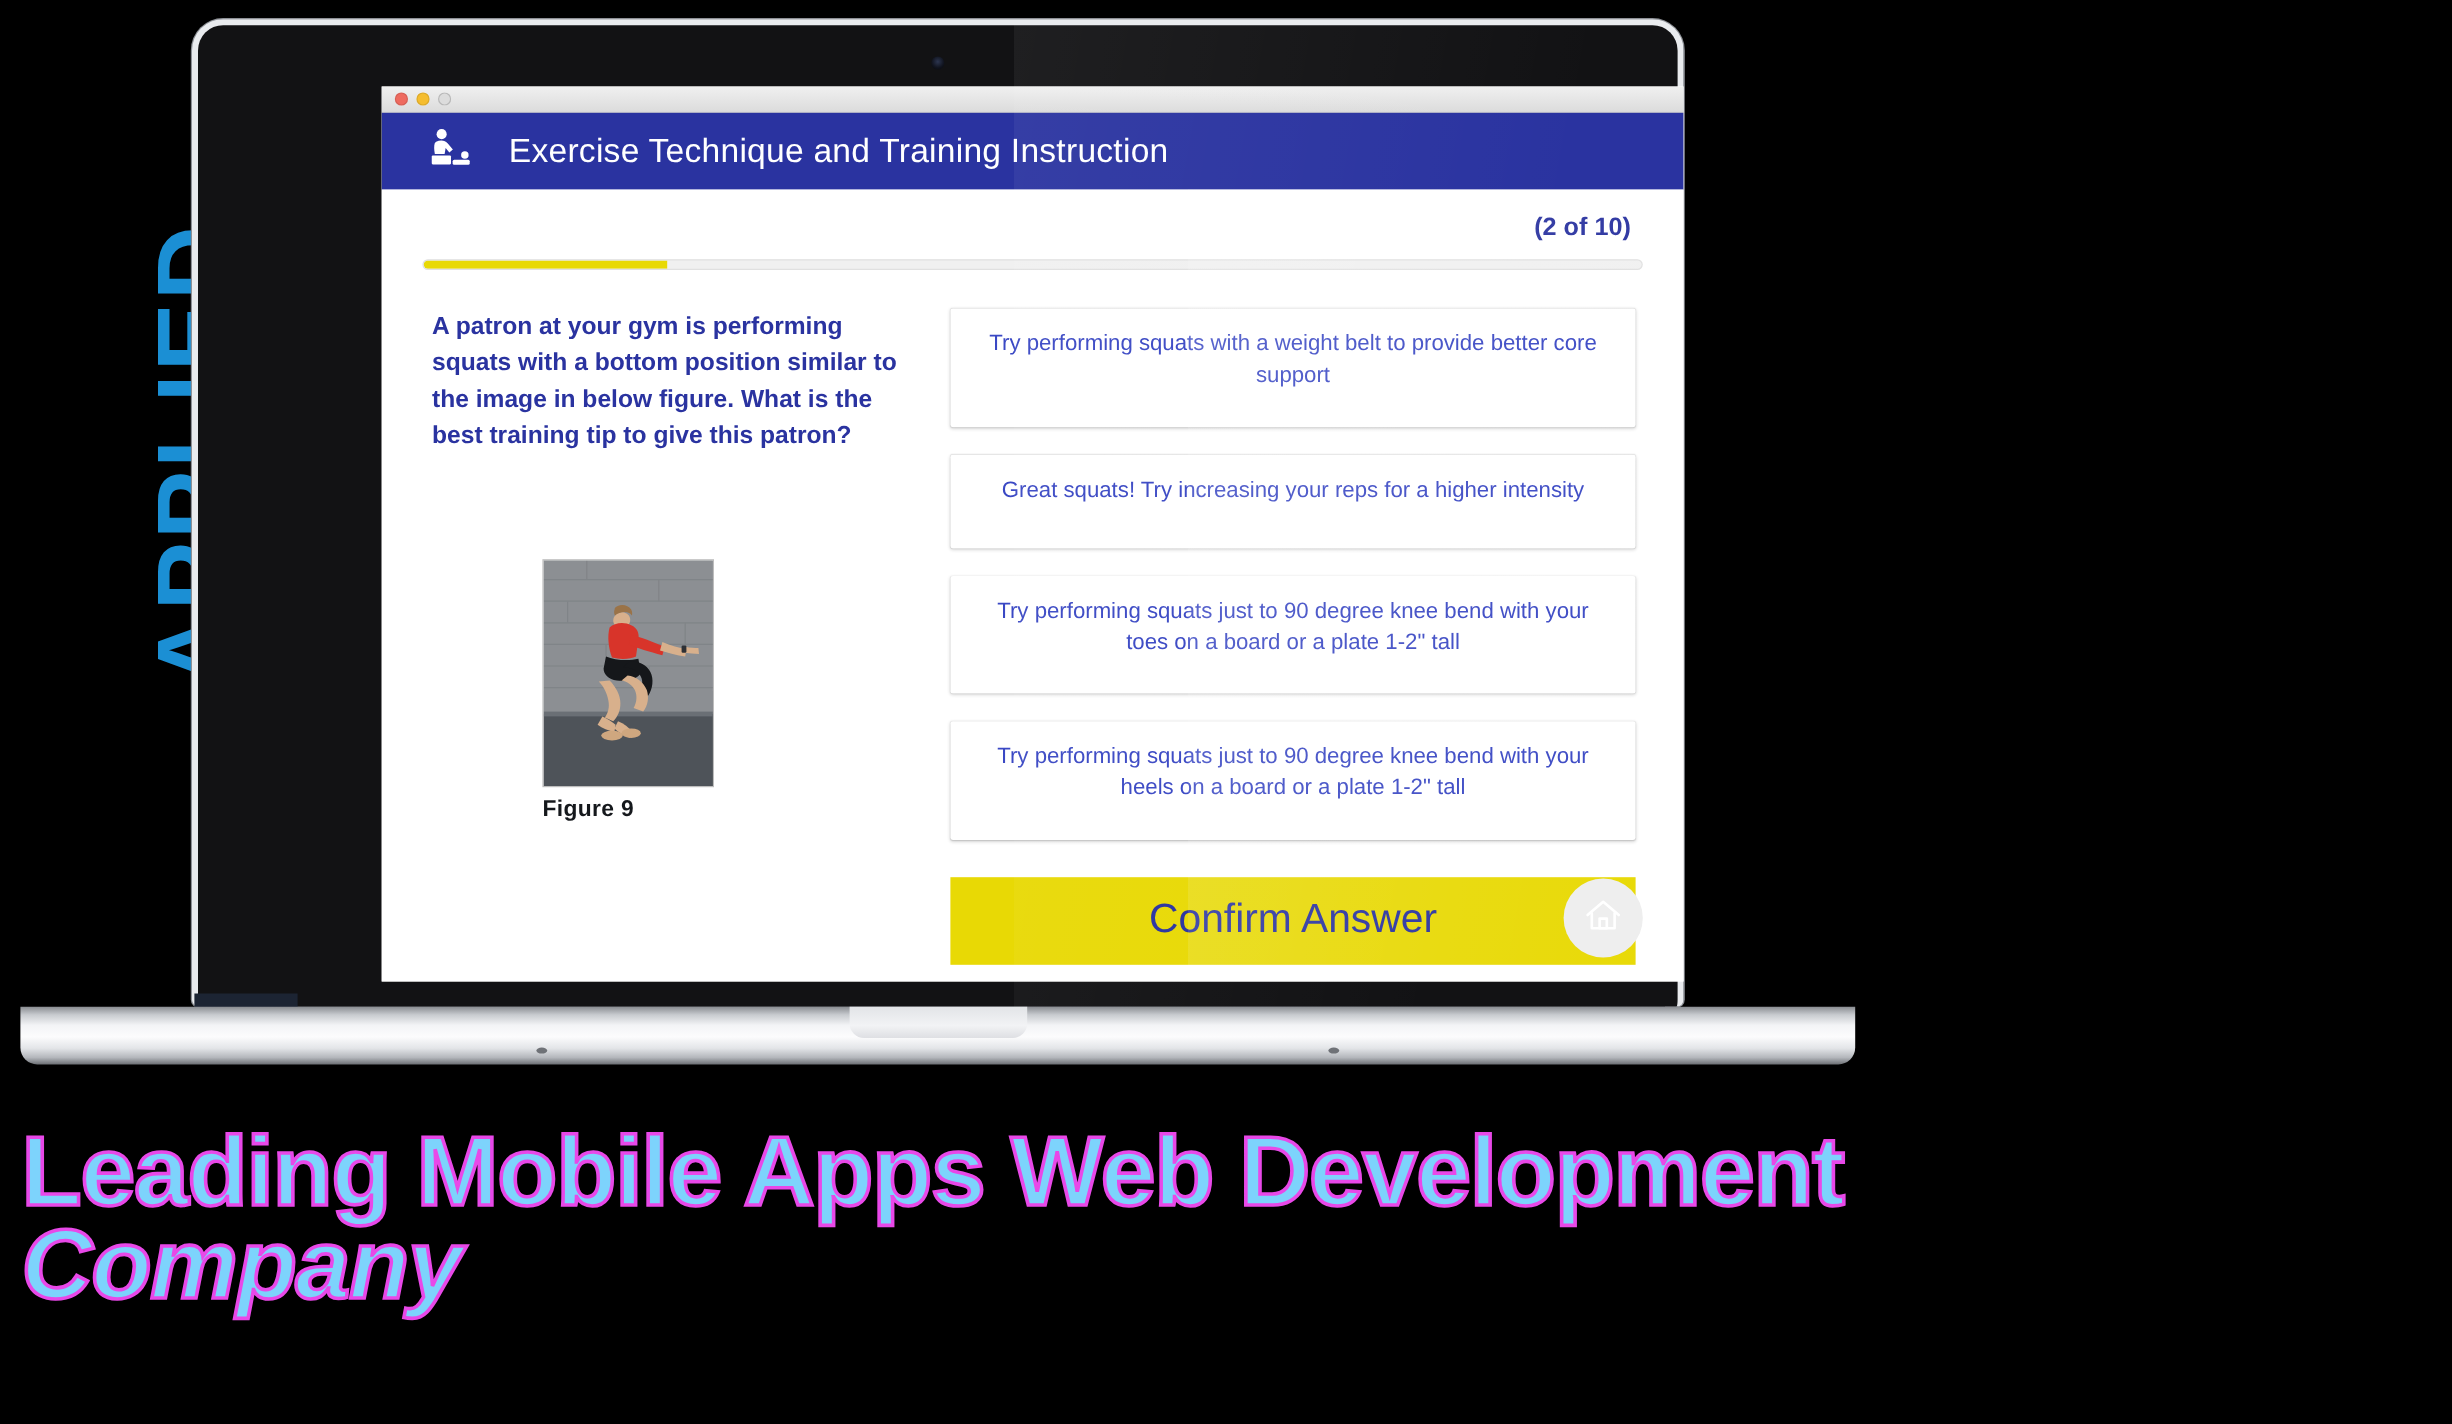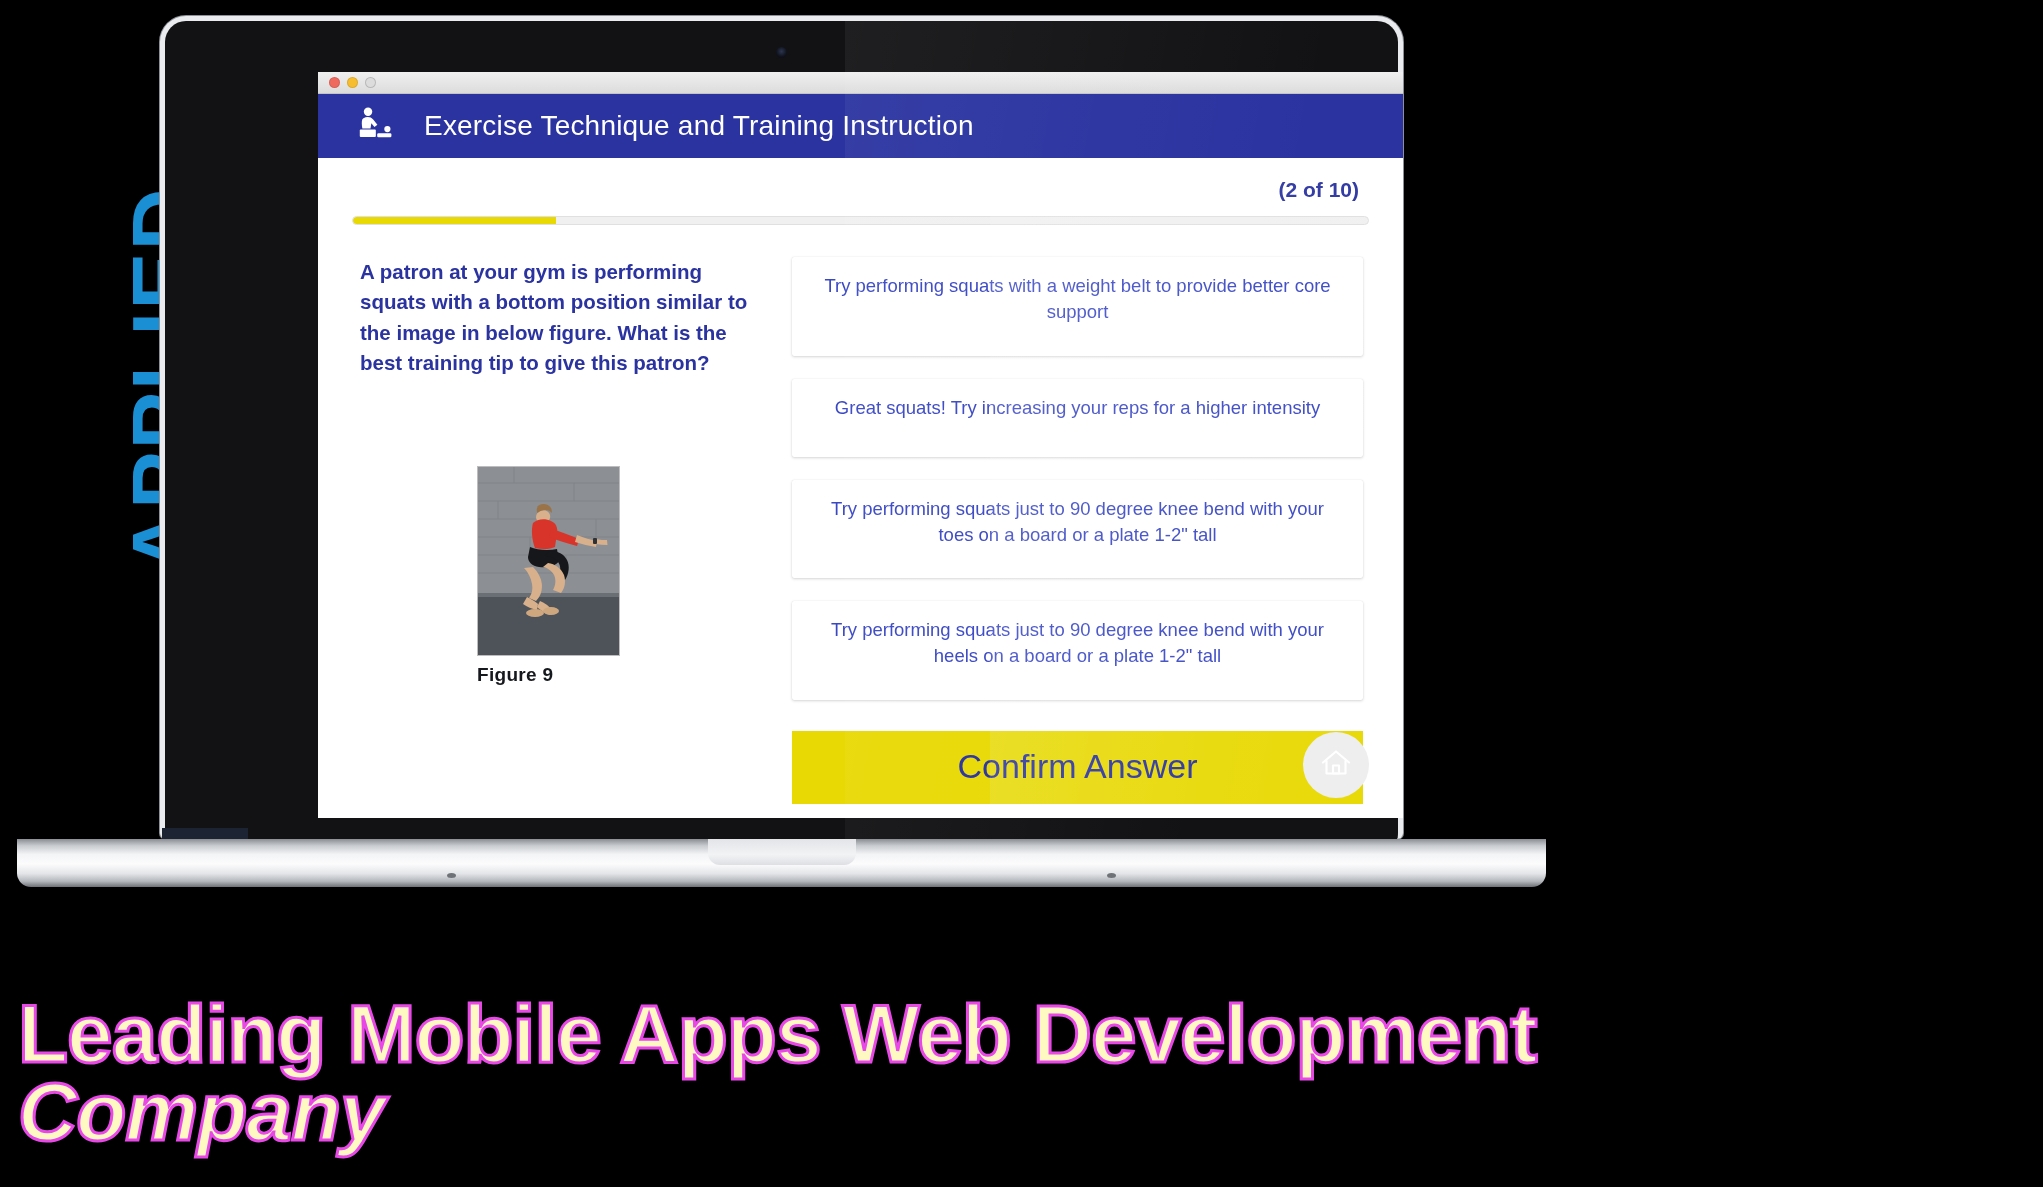--- a/index.html
+++ b/index.html
@@ -194,21 +194,21 @@
   .question {
     color: #2a33a0;
     font-size: 20.5px;
     line-height: 1.48;
     font-weight: 700;
   }
 
   .figure-wrap {
     margin-top: 88px;
     width: 143px;
-    margin-left: 117px;
+    margin-left: 92px;
   }
   .figure-img {
     width: 143px;
     height: 190px;
     border: 1px solid #bdbdbd;
     position: relative;
     overflow: hidden;
     background: linear-gradient(180deg,#8e9195 0%, #8a8d91 58%, #6f7377 58%, #565a5f 100%);
   }
   .fig-caption {
@@ -265,26 +265,26 @@
     left: 672px; top: 0;
     width: 413px; height: 746px;
     background: linear-gradient(100deg, rgba(255,255,255,0.14) 0%, rgba(255,255,255,0.06) 55%, rgba(255,255,255,0) 100%);
     pointer-events: none;
   }
 
   
   .overlay-text {
     position: absolute;
     left: 18px;
-    top: 995px;
+    top: 938px;
     width: 1700px;
     font-size: 82px;
     font-weight: 700;
     line-height: 0.95;
-    color: #fef9c3;
+    color: #7dd3fc;
     -webkit-text-stroke: 3px #e848e8;
     letter-spacing: -1px;
   }
   .overlay-text .l2 { display: block; font-style: italic; }
 </style>
 </head>
 <body>
 
 <div id="stage">
 

